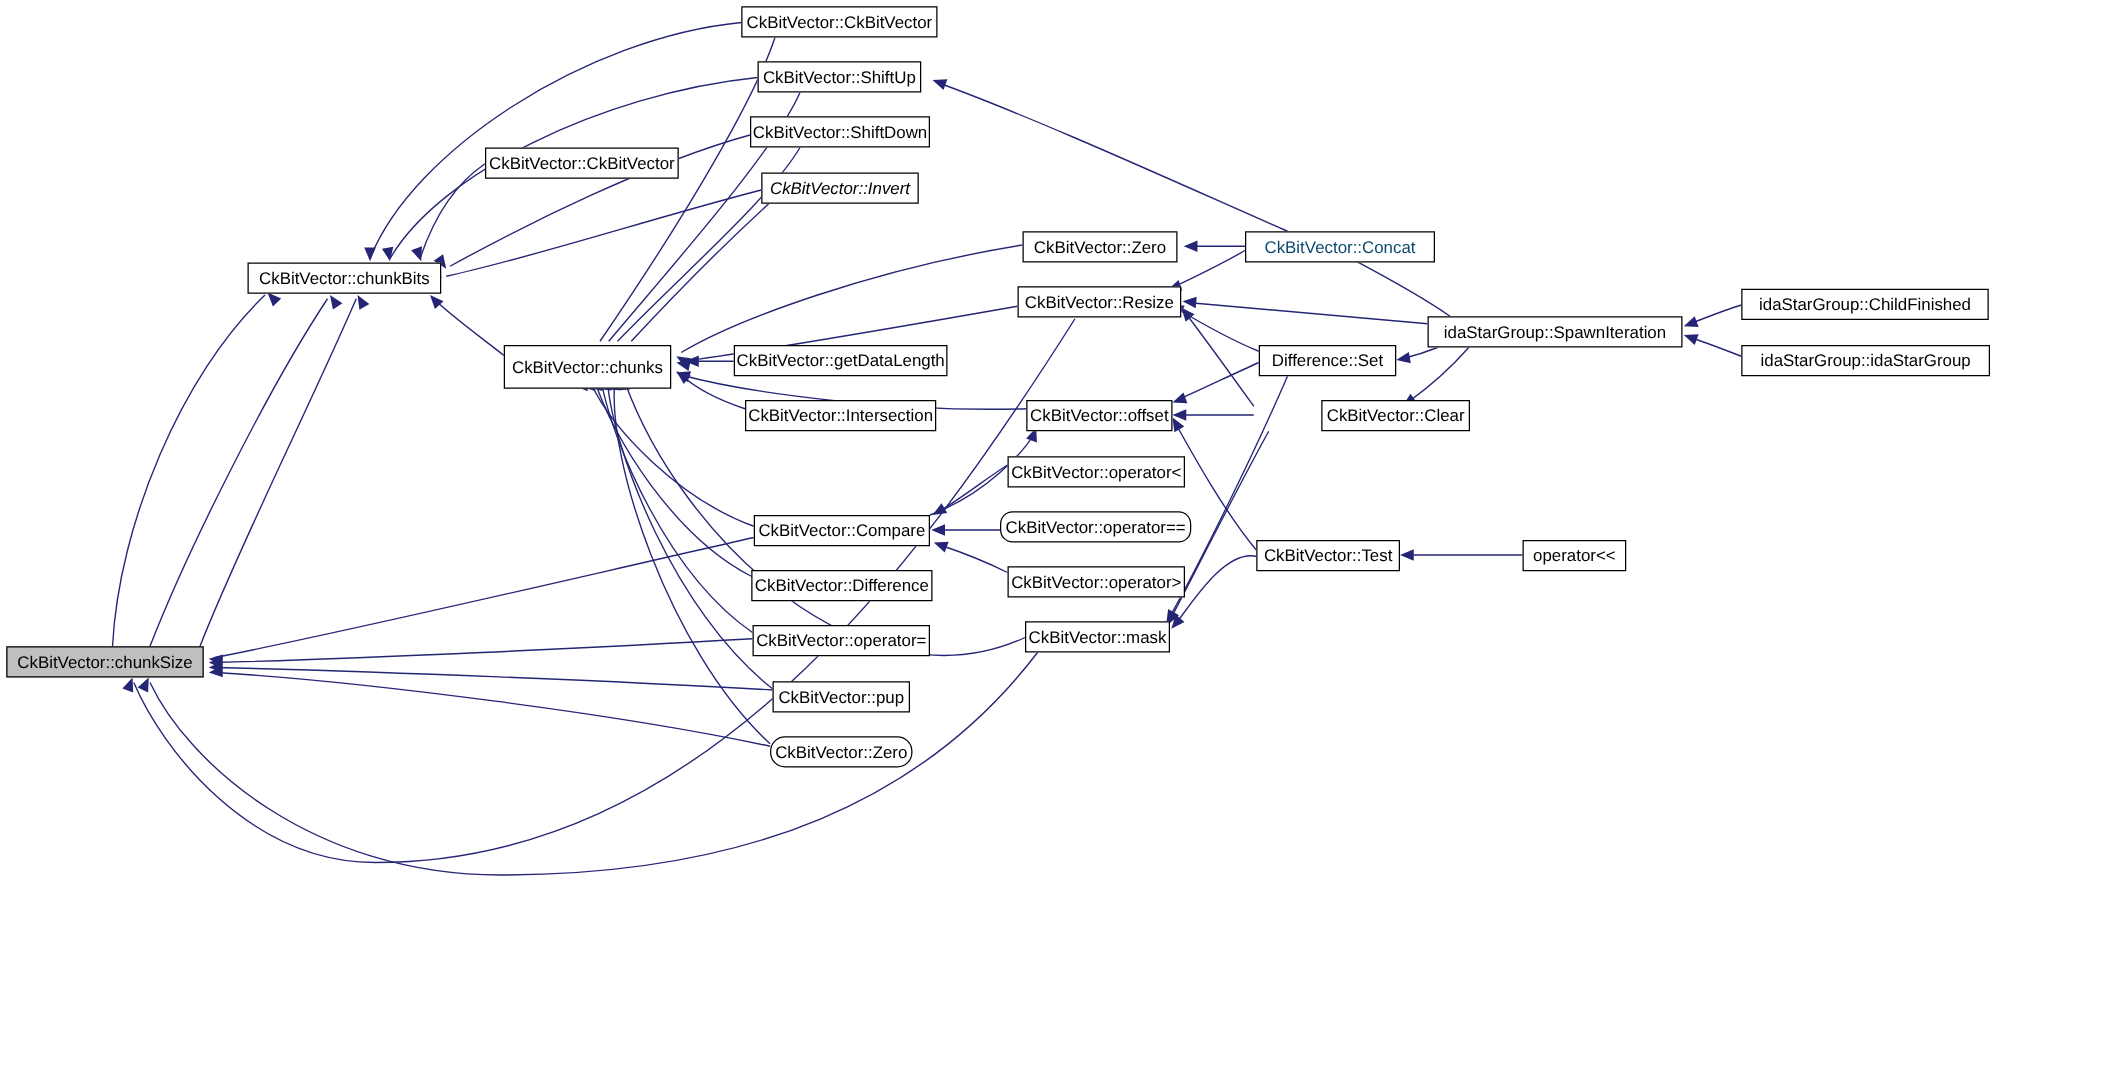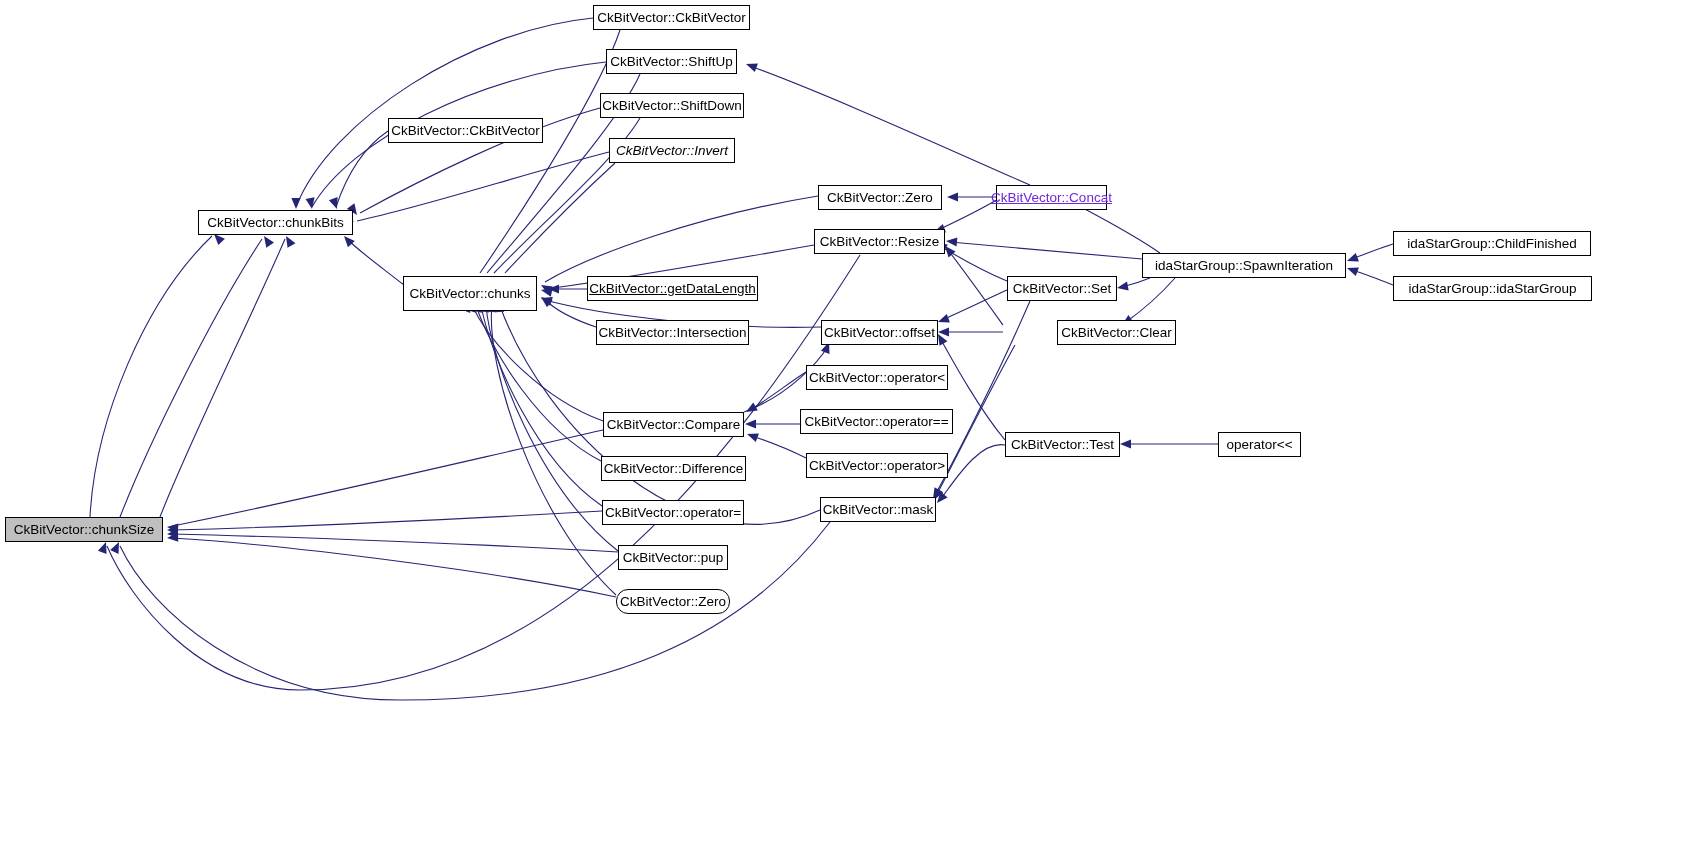--- a/index.html
+++ b/index.html
@@ -175,21 +175,21 @@
     </div>
     <div class="node" style="left: 606px; top: 49px; width: 131px; height: 25px; background: rgb(255, 255, 255); border-color: rgb(0, 0, 0); color: rgb(0, 0, 0);">
       <span class="node-label">CkBitVector::ShiftUp</span>
     </div>
     <div class="node" style="left: 600px; top: 93px; width: 144px; height: 25px; background: rgb(255, 255, 255); border-color: rgb(0, 0, 0); color: rgb(0, 0, 0);">
       <span class="node-label">CkBitVector::ShiftDown</span>
     </div>
     <div class="node" style="left: 609px; top: 138px; width: 126px; height: 25px; background: rgb(255, 255, 255); border-color: rgb(0, 0, 0); color: rgb(0, 0, 0); font-style: italic;">
       <span class="node-label">CkBitVector::Invert</span>
     </div>
-    <div class="node" style="left: 587px; top: 276px; width: 171px; height: 25px; background: rgb(255, 255, 255); border-color: rgb(0, 0, 0); color: rgb(0, 0, 0); text-decoration: underline;">
+    <div class="node" style="left: 587px; top: 276px; width: 171px; height: 25px; background: rgb(255, 255, 255); border-color: rgb(0, 0, 0); color: rgb(0, 0, 0);">
       <span class="node-label">CkBitVector::getDataLength</span>
     </div>
     <div class="node" style="left: 596px; top: 320px; width: 153px; height: 25px; background: rgb(255, 255, 255); border-color: rgb(0, 0, 0); color: rgb(0, 0, 0);">
       <span class="node-label">CkBitVector::Intersection</span>
     </div>
     <div class="node" style="left: 603px; top: 412px; width: 141px; height: 25px; background: rgb(255, 255, 255); border-color: rgb(0, 0, 0); color: rgb(0, 0, 0);">
       <span class="node-label">CkBitVector::Compare</span>
     </div>
     <div class="node" style="left: 601px; top: 456px; width: 145px; height: 25px; background: rgb(255, 255, 255); border-color: rgb(0, 0, 0); color: rgb(0, 0, 0);">
       <span class="node-label">CkBitVector::Difference</span>
@@ -208,34 +208,34 @@
     </div>
     <div class="node" style="left: 814px; top: 229px; width: 131px; height: 25px; background: rgb(255, 255, 255); border-color: rgb(0, 0, 0); color: rgb(0, 0, 0);">
       <span class="node-label">CkBitVector::Resize</span>
     </div>
     <div class="node" style="left: 821px; top: 320px; width: 117px; height: 25px; background: rgb(255, 255, 255); border-color: rgb(0, 0, 0); color: rgb(0, 0, 0);">
       <span class="node-label">CkBitVector::offset</span>
     </div>
     <div class="node" style="left: 806px; top: 365px; width: 142px; height: 25px; background: rgb(255, 255, 255); border-color: rgb(0, 0, 0); color: rgb(0, 0, 0);">
       <span class="node-label">CkBitVector::operator&lt;</span>
     </div>
-    <div class="node" style="left: 800px; top: 409px; width: 153px; height: 25px; background: rgb(255, 255, 255); border-color: rgb(0, 0, 0); color: rgb(0, 0, 0);">
+    <div class="node" style="left: 800px; top: 409px; width: 153px; height: 25px; background: rgb(255, 255, 255); border-color: rgb(0, 0, 0); color: rgb(0, 0, 0); border-radius: 10px;">
       <span class="node-label">CkBitVector::operator==</span>
     </div>
     <div class="node" style="left: 806px; top: 453px; width: 142px; height: 25px; background: rgb(255, 255, 255); border-color: rgb(0, 0, 0); color: rgb(0, 0, 0);">
       <span class="node-label">CkBitVector::operator&gt;</span>
     </div>
     <div class="node" style="left: 820px; top: 497px; width: 116px; height: 25px; background: rgb(255, 255, 255); border-color: rgb(0, 0, 0); color: rgb(0, 0, 0);">
       <span class="node-label">CkBitVector::mask</span>
     </div>
-    <div class="node" style="left: 996px; top: 185px; width: 111px; height: 25px; background: rgb(255, 255, 255); border-color: rgb(0, 0, 0); color: #6d28d9; text-decoration: underline;">
+    <div class="node" style="left: 996px; top: 185px; width: 152px; height: 25px; background: rgb(255, 255, 255); border-color: rgb(0, 0, 0); color: #0c4a6e;">
       <span class="node-label">CkBitVector::Concat</span>
     </div>
     <div class="node" style="left: 1007px; top: 276px; width: 110px; height: 25px; background: rgb(255, 255, 255); border-color: rgb(0, 0, 0); color: rgb(0, 0, 0);">
-      <span class="node-label">CkBitVector::Set</span>
+      <span class="node-label">Difference::Set</span>
     </div>
     <div class="node" style="left: 1057px; top: 320px; width: 119px; height: 25px; background: rgb(255, 255, 255); border-color: rgb(0, 0, 0); color: rgb(0, 0, 0);">
       <span class="node-label">CkBitVector::Clear</span>
     </div>
     <div class="node" style="left: 1005px; top: 432px; width: 115px; height: 25px; background: rgb(255, 255, 255); border-color: rgb(0, 0, 0); color: rgb(0, 0, 0);">
       <span class="node-label">CkBitVector::Test</span>
     </div>
     <div class="node" style="left: 1142px; top: 253px; width: 204px; height: 25px; background: rgb(255, 255, 255); border-color: rgb(0, 0, 0); color: rgb(0, 0, 0);">
       <span class="node-label">idaStarGroup::SpawnIteration</span>
     </div>

